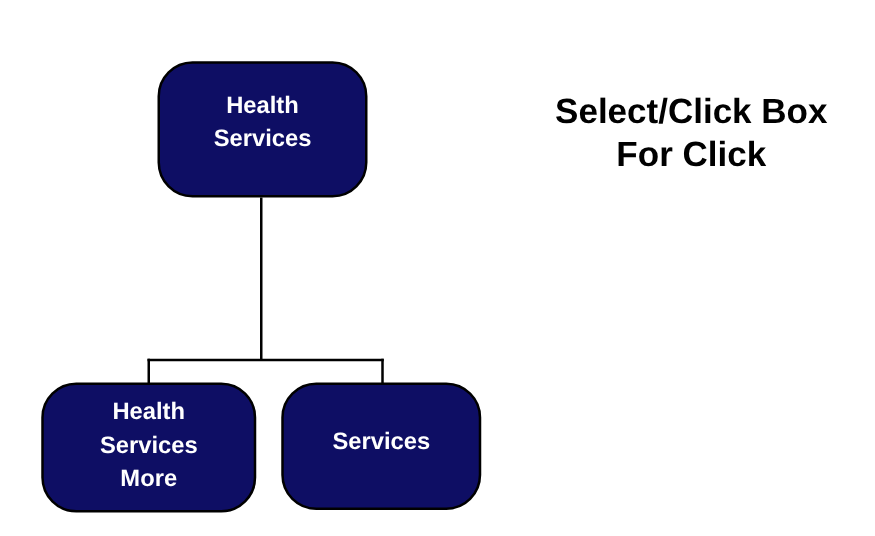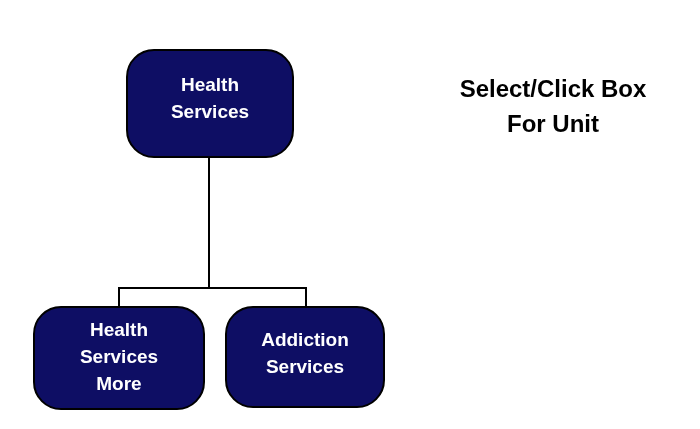--- a/index.html
+++ b/index.html
@@ -47,21 +47,21 @@
   .connector { position: absolute; background: var(--connector); }
   .conn-v-root  { left: 208px; top: 158px; width: 2px;   height: 130px; }
   .conn-h       { left: 118px; top: 287px; width: 189px; height: 2px; }
   .conn-v-left  { left: 118px; top: 287px; width: 2px;   height: 20px; }
   .conn-v-right { left: 305px; top: 287px; width: 2px;   height: 20px; }
   .instruction {
     position: absolute;
     left: 418px; top: 71px; width: 270px;
     color: var(--instruction-text);
     font-weight: bold;
-    font-size: 24px;
+    font-size: 28px;
     line-height: 35px;
     text-align: center;
   }
   .instruction span { display: block; }
 </style>
 </head>
 <body>
 
 <div class="stage">
 
@@ -80,23 +80,22 @@
   <div class="node node-left">
     <div class="node-label">
       <span>Health</span>
       <span>Services</span>
       <span>More</span>
     </div>
   </div>
 
   <div class="node node-right">
     <div class="node-label">
-      <span>Addiction</span>
       <span>Services</span>
     </div>
   </div>
 
   <div class="instruction">
     <span>Select/Click Box</span>
-    <span>For Unit</span>
+    <span>For Click</span>
   </div>
 
 </div>
 
 </body></html>

